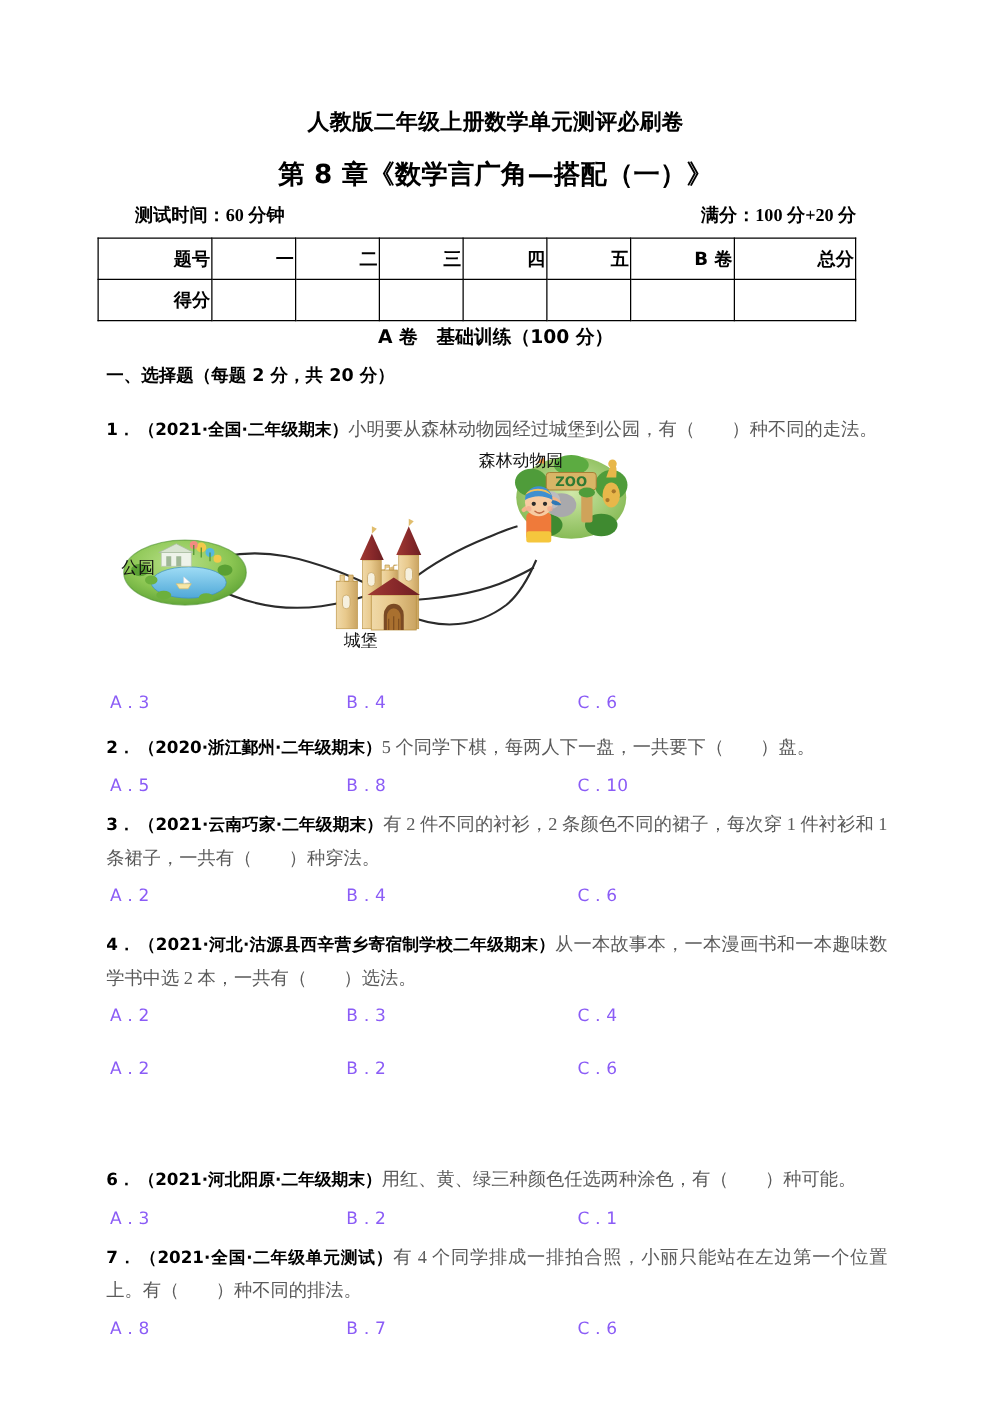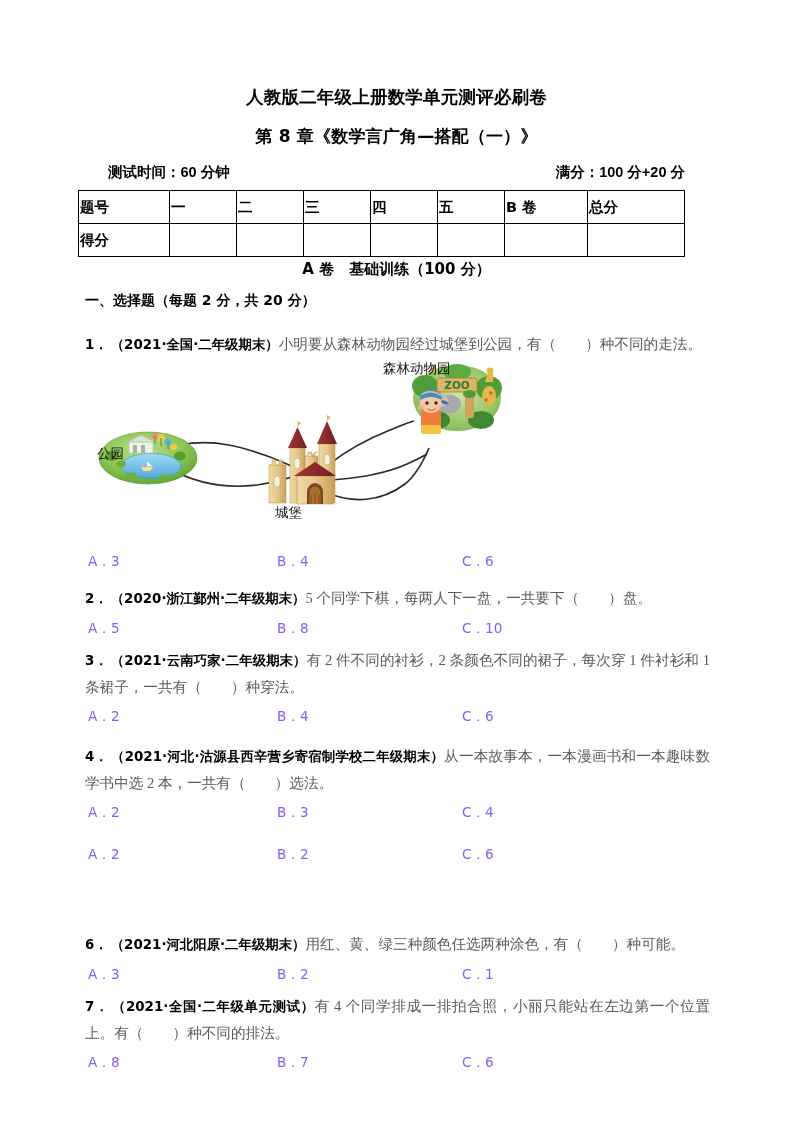--- a/index.html
+++ b/index.html
@@ -24,47 +24,47 @@
 
   
   .doc-title {
     position: absolute;
     left: 0; right: 0;
     text-align: center;
     font-weight: bold;
     font-family: "DejaVu Sans", "Liberation Sans", sans-serif;
   }
   #title-main { top: 85px; font-size: 17.5px; letter-spacing: 0.2px; }
-  #title-sub  { top: 125px; font-size: 17px; letter-spacing: 0.2px; }
+  #title-sub  { top: 125px; font-size: 21px; letter-spacing: 0.2px; }
 
   .meta-row {
     position: absolute;
     top: 163px;
     left: 108px;
     right: 108px;
     display: flex;
     justify-content: space-between;
-    font-family: Liberation Sans, sans-serif;
+    font-family: Liberation Serif, serif;
     font-weight: bold;
     font-size: 14.5px;
   }
 
   
   .score-table {
     position: absolute;
     left: 78px;
     top: 190px;
     width: 582px;
     border-collapse: collapse;
     table-layout: fixed;
   }
   .score-table td {
     border: 1.3px solid #000;
     height: 30px;
-    text-align: left;
+    text-align: right;
     vertical-align: middle;
     font-family: "DejaVu Sans", "Liberation Sans", sans-serif;
     font-weight: bold;
     font-size: 14.5px;
     margin-top: 20px;
   }
   .score-table .c0 { width: 88px; }
   .score-table .cmid { width: 64px; }
   .score-table .cb   { width: 80px; }
   .score-table .ctot { width: 94px; }

